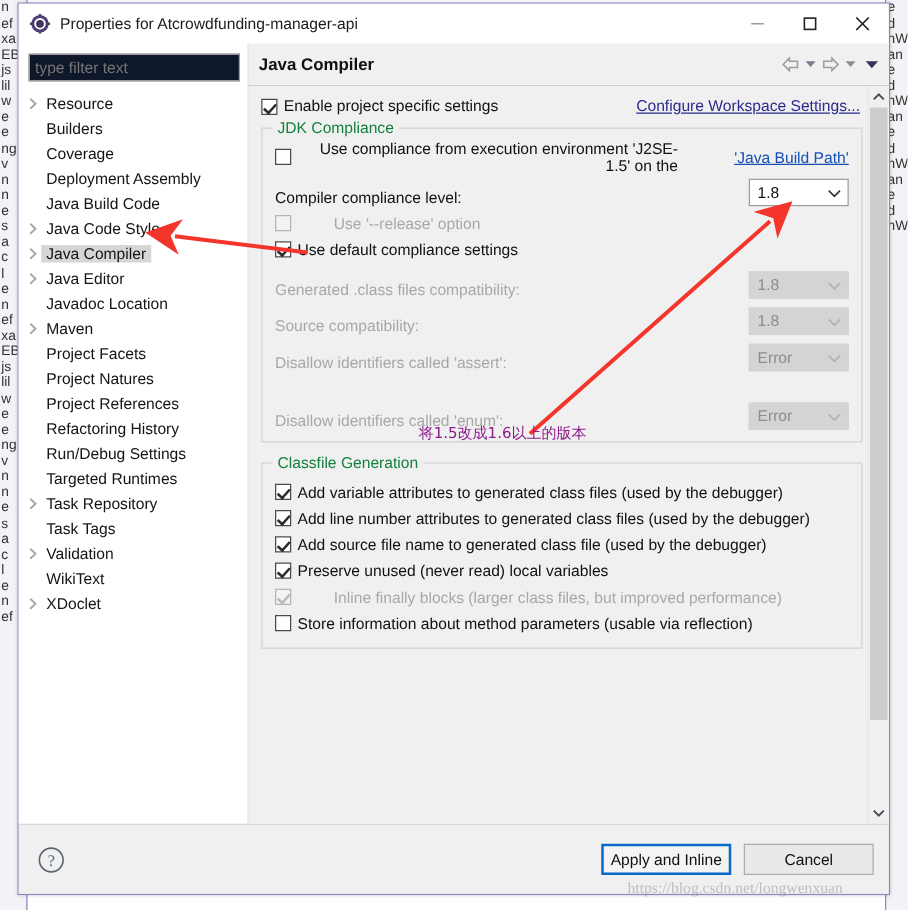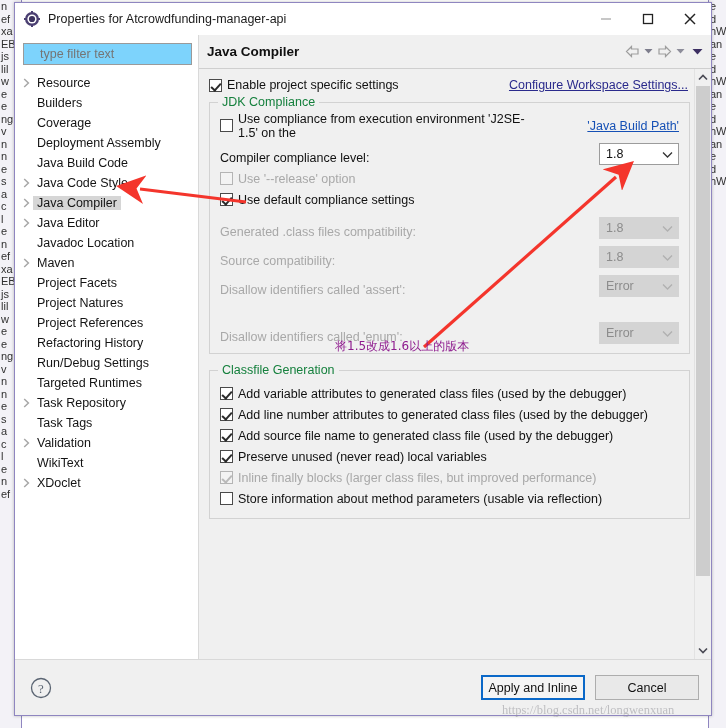--- a/index.html
+++ b/index.html
@@ -58,22 +58,22 @@
   #dlg-body { flex: 1; display: flex; min-height: 0; background: #ffffff; }
 
   
   #leftcol {
     width: 184px; flex: none; background: #ffffff;
     display: flex; flex-direction: column;
     border-right: 1px solid #d9d9d9;
   }
   #filterbox {
     margin: 8px 6px 6px 8px; height: 22px; flex: none;
-    border: 1px solid #9a9a9a; background: #7dd3fc;
-    font-size: 12.5px; color: #6d6d6d; padding: 0 0 0 16px;
+    border: 1px solid #9a9a9a; background: #0f172a;
+    font-size: 12.5px; color: #6d6d6d; padding: 0 0 0 4px;
     line-height: 20px; font-family: "Liberation Sans", sans-serif;
   }
   #tree { flex: 1; overflow: hidden; padding-top: 2px; }
   .tnode {
     height: 20px; display: flex; align-items: center;
     font-size: 12.5px; color: #141414; padding-left: 4px; white-space: nowrap;
   }
   .tnode .twist {
     width: 14px; flex: none; display: flex; align-items: center; justify-content: center;
   }
@@ -115,22 +115,22 @@
   .cb {
     width: 13px; height: 13px; border: 1px solid #4a4a4a; background: #ffffff;
     flex: none; position: relative; margin-right: 5px;
   }
   .cb.dis { border-color: #b4b4b4; background:#f3f3f3; }
   .cb.on::after {
     content:""; position:absolute; left:3px; top:1px; width:4px; height:8px;
     border:solid #2b2b2b; border-width:0 2px 2px 0; transform:rotate(42deg);
   }
   .cb.on.dis::after { border-color:#b9b9b9; }
-  .cbrow { display:flex; align-items:center; font-size:12.5px; color:#111; height:21px; }
-  .cbrow.dim { color:#a8a8a8; }
+  .cbrow { display:flex; align-items:center; font-size:12.5px; color:#111; height:21px;text-align:right; }
+  .cbrow.dim { color:#a8a8a8;gap:29px; }
 
   .lnk { font-size:12.5px; color:#2a2a8c; text-decoration: underline; white-space:nowrap;}
   .lnk.blue { color:#1550b5;margin-left:45px; }
 
   
   .group {
     border: 1px solid #d2d2d2; margin-top: 7px; position: relative;
     padding: 12px 10px 9px 10px; background: #f0f0f0;
   }
   .group > .gtitle {

